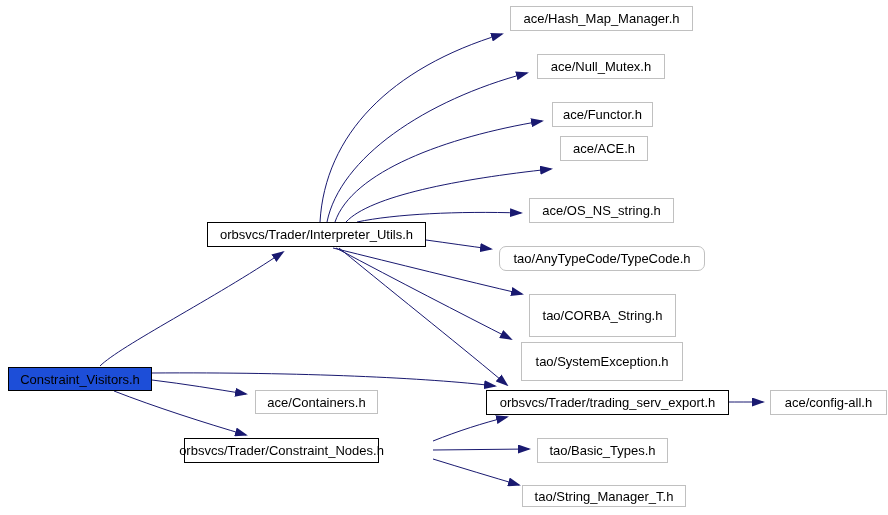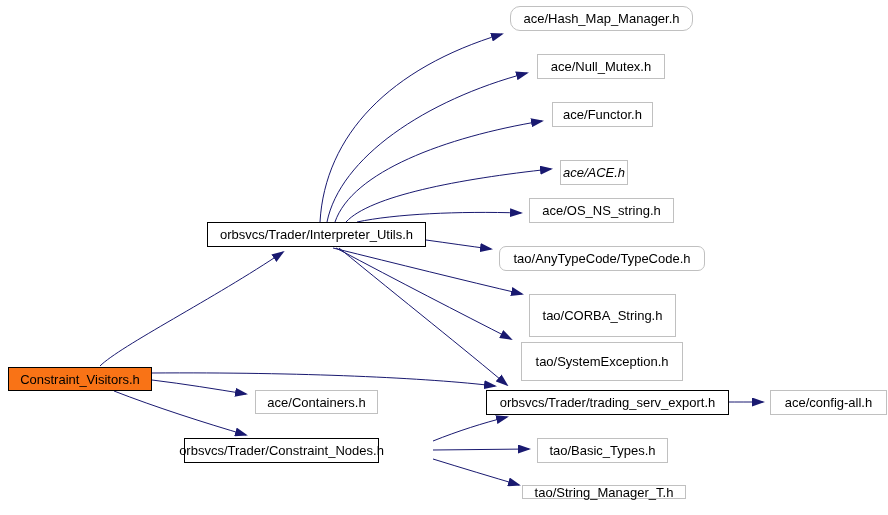--- a/index.html
+++ b/index.html
@@ -29,21 +29,21 @@
     color: #000000;
     font-size: 13px;
     line-height: 1;
     display: flex;
     align-items: center;
     justify-content: center;
     white-space: nowrap;
     cursor: pointer;
   }
   .node--strong { border-color: #000000; text-align: right; }
-  .node--root   { background: #f97316; border-color: #000000; }
+  .node--root   { background: #1d4ed8; border-color: #000000; }
 </style>
 </head>
 <body>
 
 <div class="canvas">
 
   <svg class="edges" viewBox="0 0 888 515" xmlns="http://www.w3.org/2000/svg">
     <defs>
       <marker id="arrow" markerUnits="userSpaceOnUse" markerWidth="13" markerHeight="9" refX="11" refY="4.5" orient="auto">
         <path d="M0,0 L13,4.5 L0,9 Z" fill="#191970"></path>
@@ -63,28 +63,28 @@
     <path class="edge" d="M336,248 C398,281 460,313 511,339" marker-end="url(#arrow)"></path>
     <path class="edge" d="M339,248 C400,298 468,352 507,385" marker-end="url(#arrow)"></path>
     <path class="edge" d="M433,441 C458,431 483,423 507,417" marker-end="url(#arrow)"></path>
     <path class="edge" d="M433,450 C465,450 497,449 529,449" marker-end="url(#arrow)"></path>
     <path class="edge" d="M433,459 C462,468 492,477 519,485" marker-end="url(#arrow)"></path>
     <path class="edge" d="M724,402 C738,402 750,402 763,402" marker-end="url(#arrow)"></path>
   </svg>
 
   <div class="node node--root" style="left:8px;   top:367px; width:144px; height:24px;">Constraint_Visitors.h</div>
   <div class="node node--strong" style="left:207px; top:222px; width:219px; height:25px;">orbsvcs/Trader/Interpreter_Utils.h</div>
-  <div class="node" style="left:510px; top:6px;   width:183px; height:25px;border-radius:10px;">ace/Hash_Map_Manager.h</div>
+  <div class="node" style="left:510px; top:6px;   width:183px; height:25px;">ace/Hash_Map_Manager.h</div>
   <div class="node" style="left:537px; top:54px;  width:128px; height:25px;">ace/Null_Mutex.h</div>
   <div class="node" style="left:552px; top:102px; width:101px; height:25px;">ace/Functor.h</div>
-  <div class="node" style="left:560px; top:160px; width:68px;  height:25px;font-style:italic;">ace/ACE.h</div>
+  <div class="node" style="left:560px; top:136px; width:88px;  height:25px;">ace/ACE.h</div>
   <div class="node" style="left:529px; top:198px; width:145px; height:25px;">ace/OS_NS_string.h</div>
   <div class="node" style="left:499px; top:246px; width:206px; height:25px;border-radius:7px;">tao/AnyTypeCode/TypeCode.h</div>
   <div class="node" style="left:529px; top:294px; width:147px; height:43px;">tao/CORBA_String.h</div>
   <div class="node" style="left:521px; top:342px; width:162px; height:39px;">tao/SystemException.h</div>
   <div class="node node--strong" style="left:480px; top:390px; width:243px; height:25px;margin-left:6px;">orbsvcs/Trader/trading_serv_export.h</div>
   <div class="node" style="left:770px; top:390px; width:117px; height:25px;">ace/config-all.h</div>
   <div class="node" style="left:255px; top:390px; width:123px; height:24px;">ace/Containers.h</div>
   <div class="node node--strong" style="left:184px; top:438px; width:195px; height:25px;">orbsvcs/Trader/Constraint_Nodes.h</div>
   <div class="node" style="left:537px; top:438px; width:131px; height:25px;">tao/Basic_Types.h</div>
-  <div class="node" style="left:522px; top:485px; width:164px; height:14px;">tao/String_Manager_T.h</div>
+  <div class="node" style="left:522px; top:485px; width:164px; height:22px;">tao/String_Manager_T.h</div>
 
 </div>
 
 </body></html>

